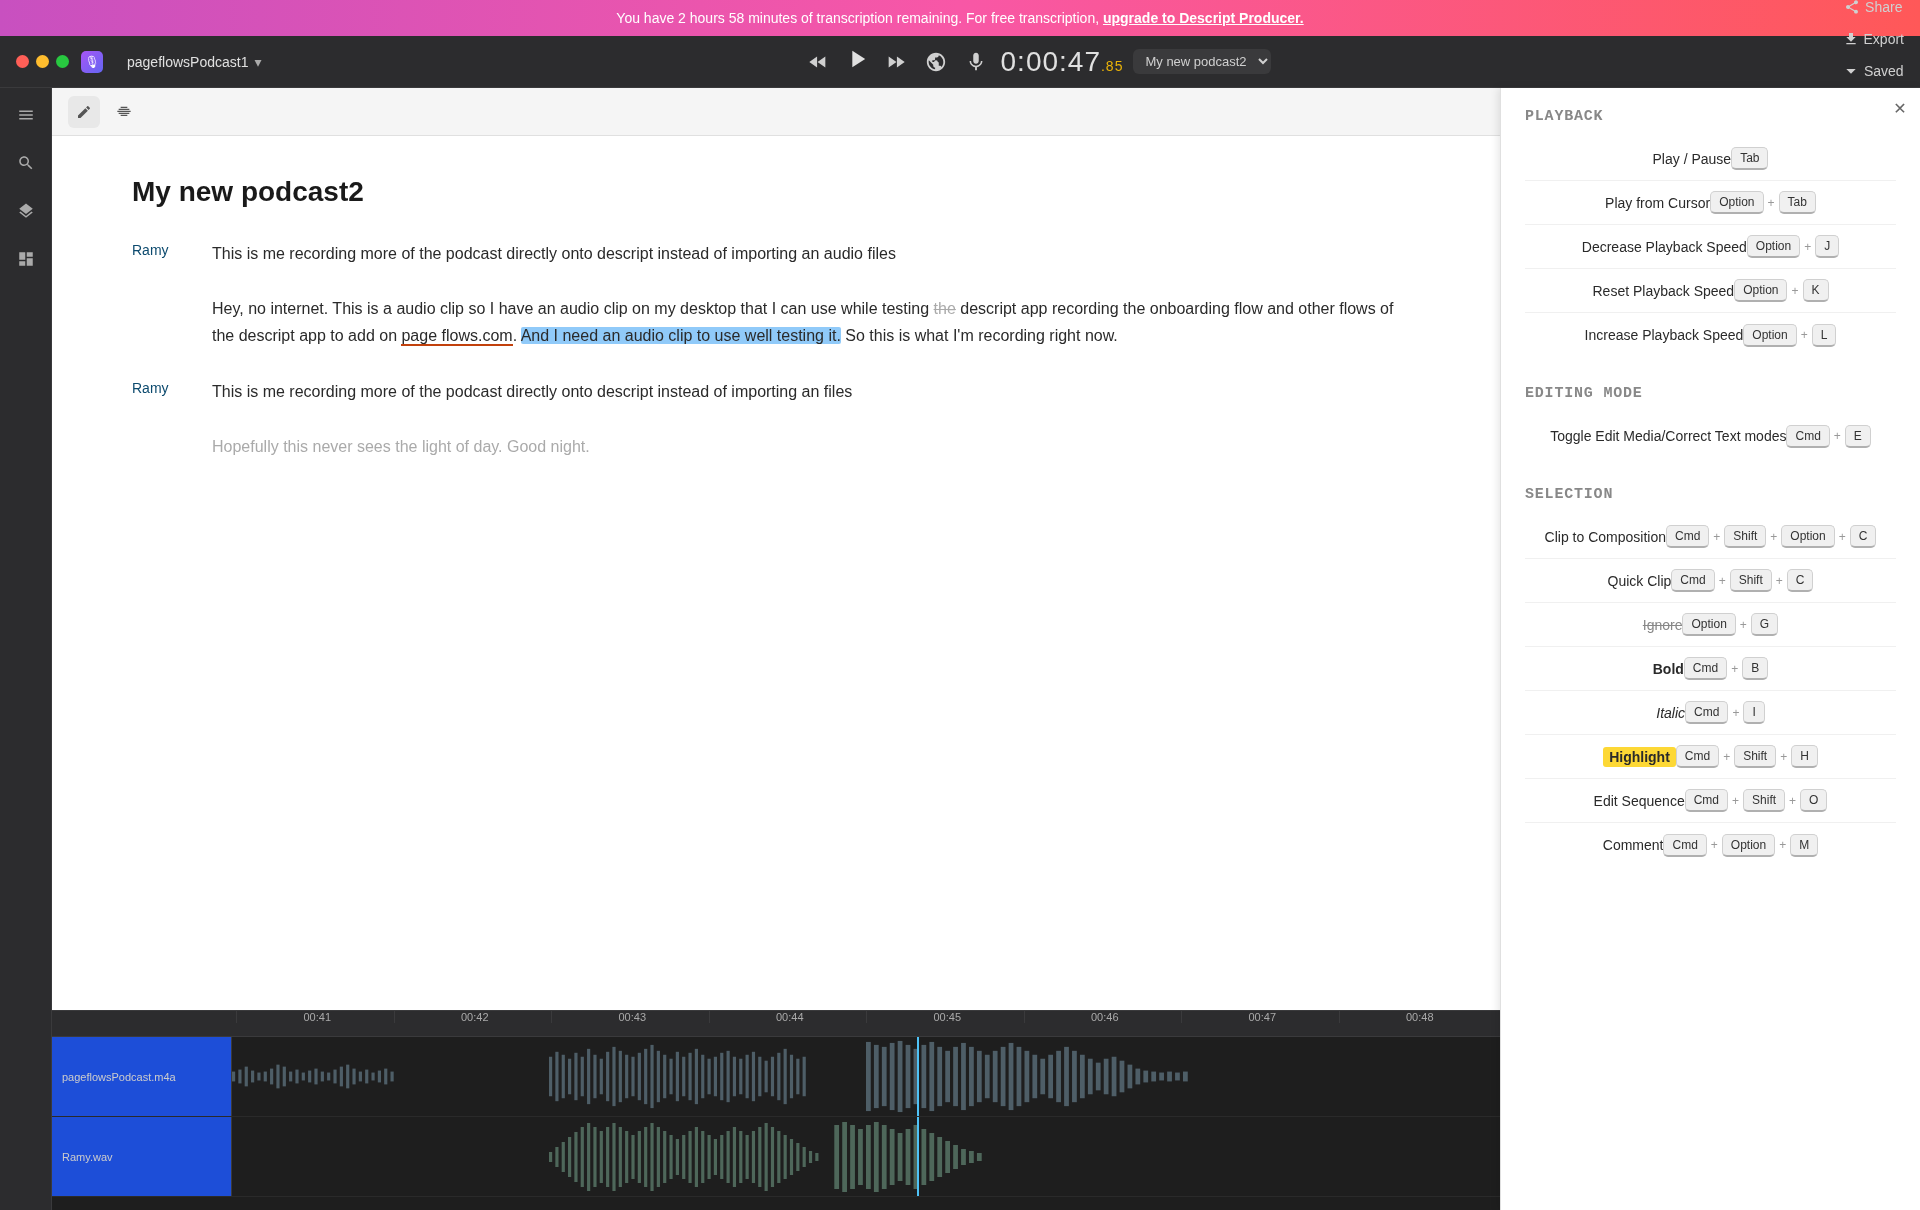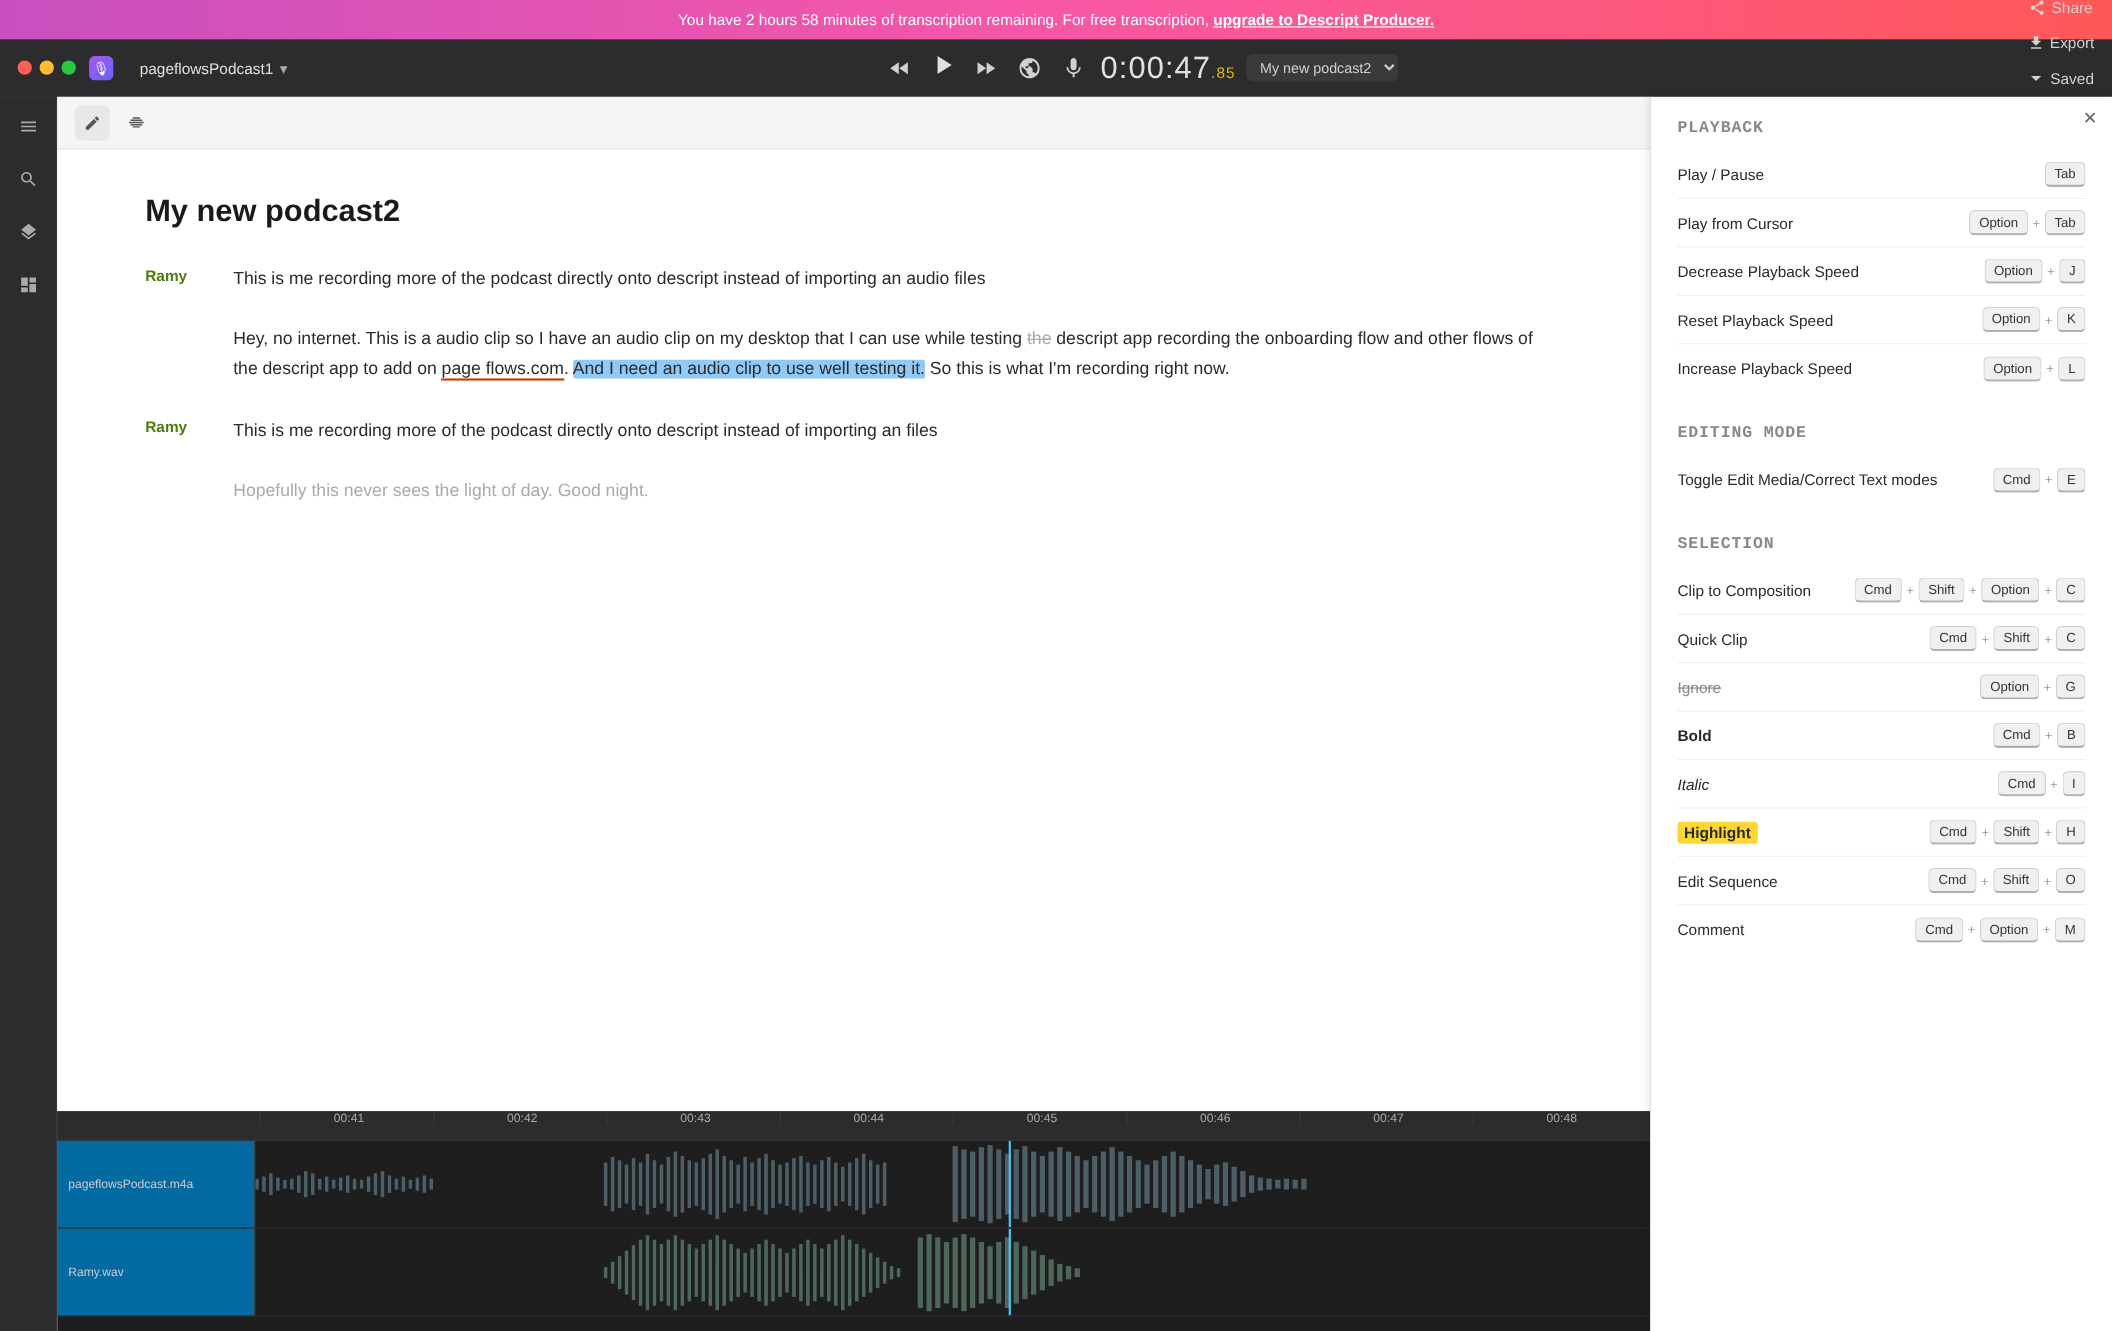--- a/index.html
+++ b/index.html
@@ -118,21 +118,21 @@
     #transcript-area {
       flex: 1;
       overflow-y: auto;
       padding: 40px 80px;
       background: white;
     }
 
     .podcast-title { font-size: 28px; font-weight: 600; color: #1a1a1a; margin-bottom: 32px; }
 
     .transcript-block { display: flex; gap: 20px; margin-bottom: 28px; }
-    .speaker-label { color: #4d7c0f; font-size: 14px; font-weight: 700; min-width: 60px; padding-top: 2px; }
+    .speaker-label { color: #0c4a6e; font-size: 14px; font-weight: 400; min-width: 60px; padding-top: 2px; }
     .transcript-text { font-size: 16px; line-height: 1.7; color: #2a2a2a; flex: 1; }
     .highlight-text { background: #90caf9; border-radius: 2px; }
     .strikethrough { text-decoration: line-through; color: #aaa; }
     .underline-orange { border-bottom: 2px solid #c2410c; }
 
     
     #timeline-area {
       height: 200px;
       background: #1e1e1e;
       border-top: 1px solid #3a3a3c;
@@ -153,21 +153,21 @@
     #timeline-tracks { flex: 1; overflow: hidden; position: relative; height: 174px; }
     .track-row { height: 40px; border-bottom: 1px solid #2a2a2a; display: flex; align-items: center; position: relative; }
     .track-label { width: 180px; background: #252525; height: 100%; display: flex; align-items: center; padding: 0 10px; color: #ccc; font-size: 11px; border-right: 1px solid #3a3a3c; flex-shrink: 0; }
 
     .word-chips { display: flex; align-items: center; gap: 2px; padding: 0 4px; overflow: hidden; }
     .chip { background: #3a5a7c; color: #cde; font-size: 10px; padding: 2px 5px; border-radius: 3px; white-space: nowrap; }
     .chip.highlight { background: #6a3fa0; color: #e8d0ff; }
     .chip.green { background: #2e5e3a; color: #a8e6b8; }
 
     .waveform-row { height: 80px; border-bottom: 1px solid #2a2a2a; display: flex; align-items: center; position: relative; }
-    .waveform-label { width: 180px; background: #0369a1; height: 100%; display: flex; align-items: center; padding: 0 10px; color: #ccc; font-size: 11px; border-right: 1px solid #3a3a3c; flex-shrink: 0; }
+    .waveform-label { width: 180px; background: #1d4ed8; height: 100%; display: flex; align-items: center; padding: 0 10px; color: #ccc; font-size: 11px; border-right: 1px solid #3a3a3c; flex-shrink: 0; }
     .waveform-canvas { flex: 1; height: 100%; position: relative; overflow: hidden; }
 
     
     .playhead {
       position: absolute;
       top: 0;
       bottom: 0;
       width: 2px;
       background: #4fc3f7;
       z-index: 20;
@@ -199,21 +199,21 @@
       justify-content: center;
       border-radius: 4px;
     }
 
     .shortcut-section { padding: 20px 24px 8px; }
     .section-title { font-size: 15px; font-weight: 600; color: #888; text-transform: uppercase; letter-spacing: 0.8px; margin-bottom: 12px; font-family: Liberation Mono, monospace; }
 
     .shortcut-row {
       display: flex;
       align-items: center;
-      justify-content: space-between;
+      justify-content: center;
       padding: 10px 0;
       border-bottom: 1px solid #f0f0f0;
       min-height: 44px;
     }
     .shortcut-row:last-child { border-bottom: none; }
     .shortcut-name { font-size: 14px; color: #2a2a2a; }
     .shortcut-name.strikethrough { text-decoration: line-through; color: #888; }
     .shortcut-name.italic { font-style: italic; }
     .shortcut-name.highlight-yellow { background: #fdd835; padding: 2px 6px; border-radius: 3px; font-weight: 600; }
 

